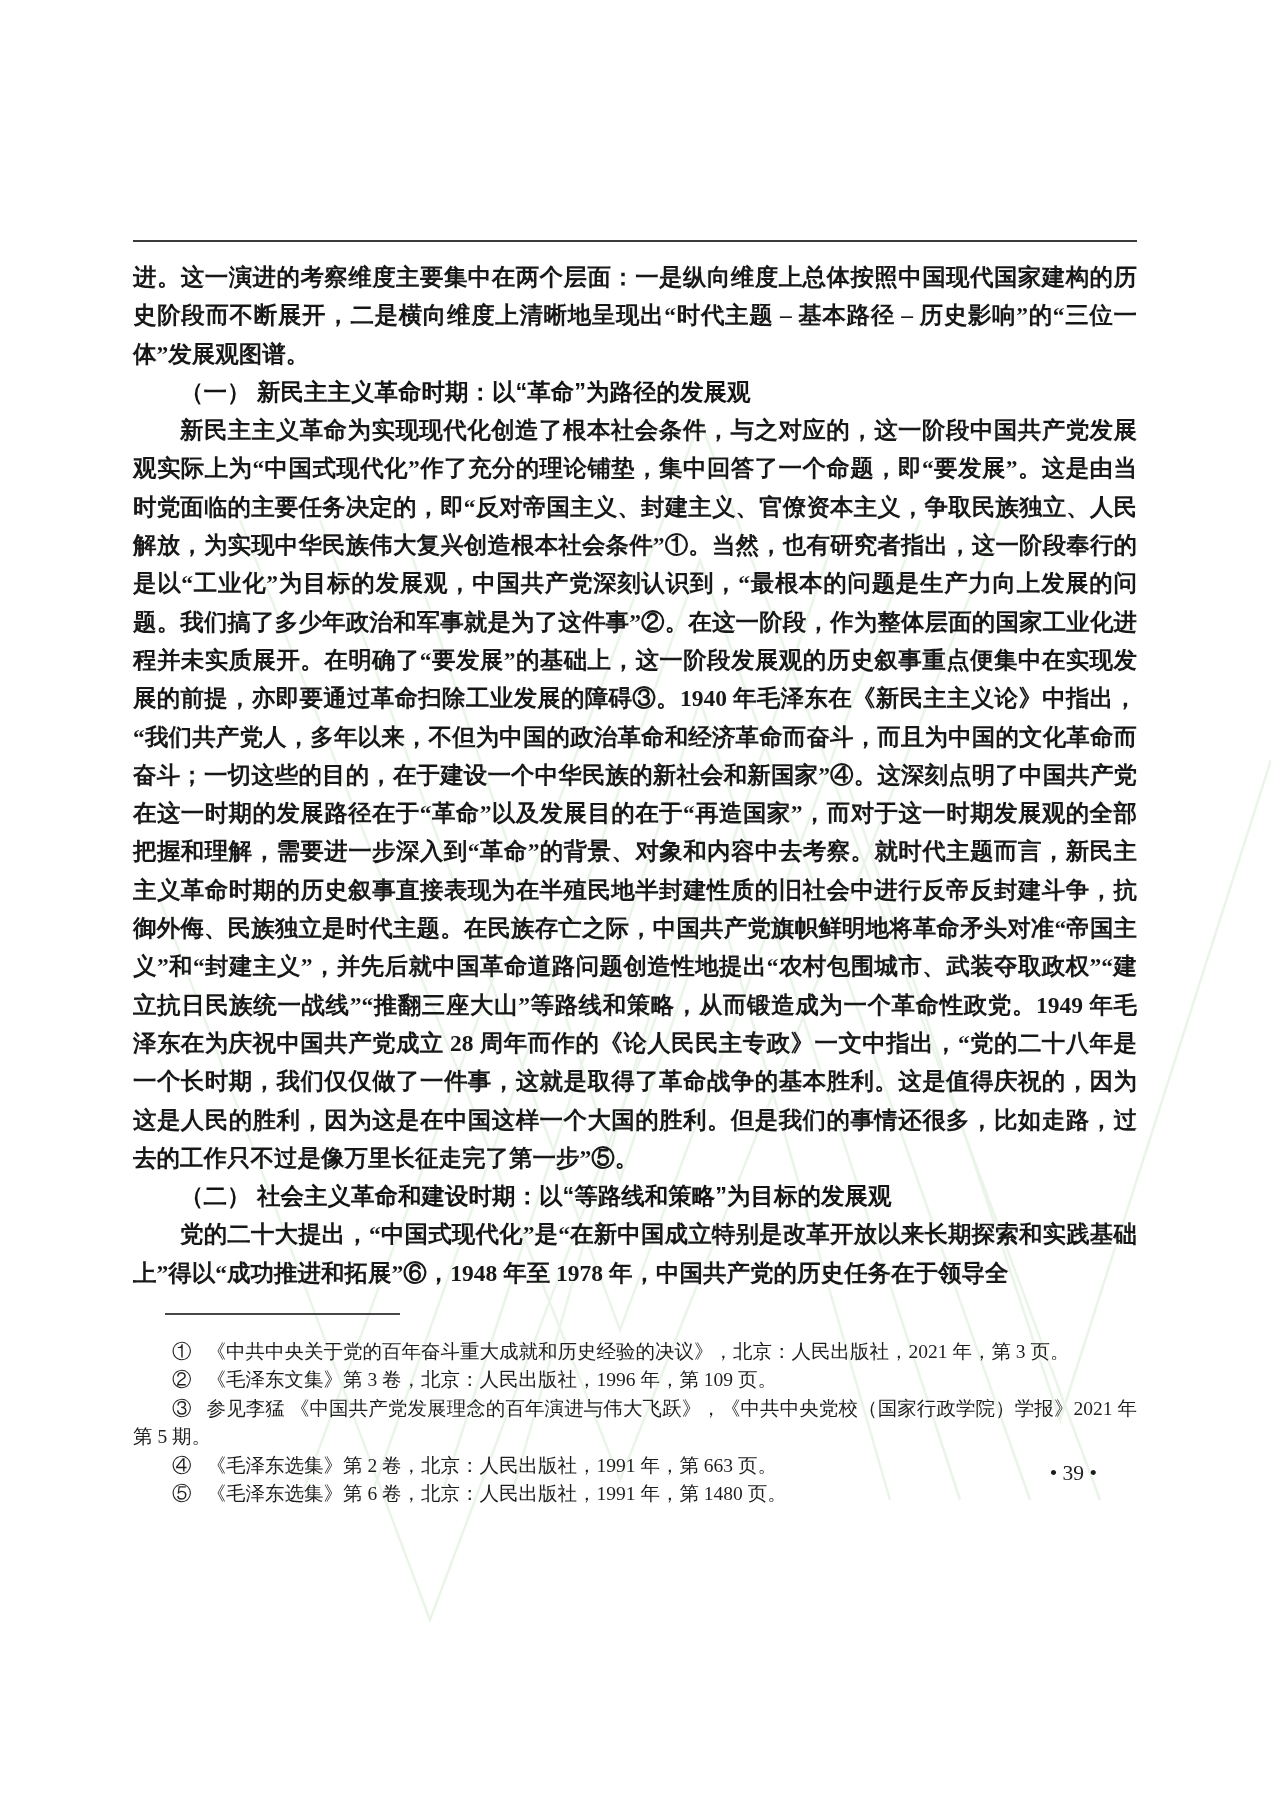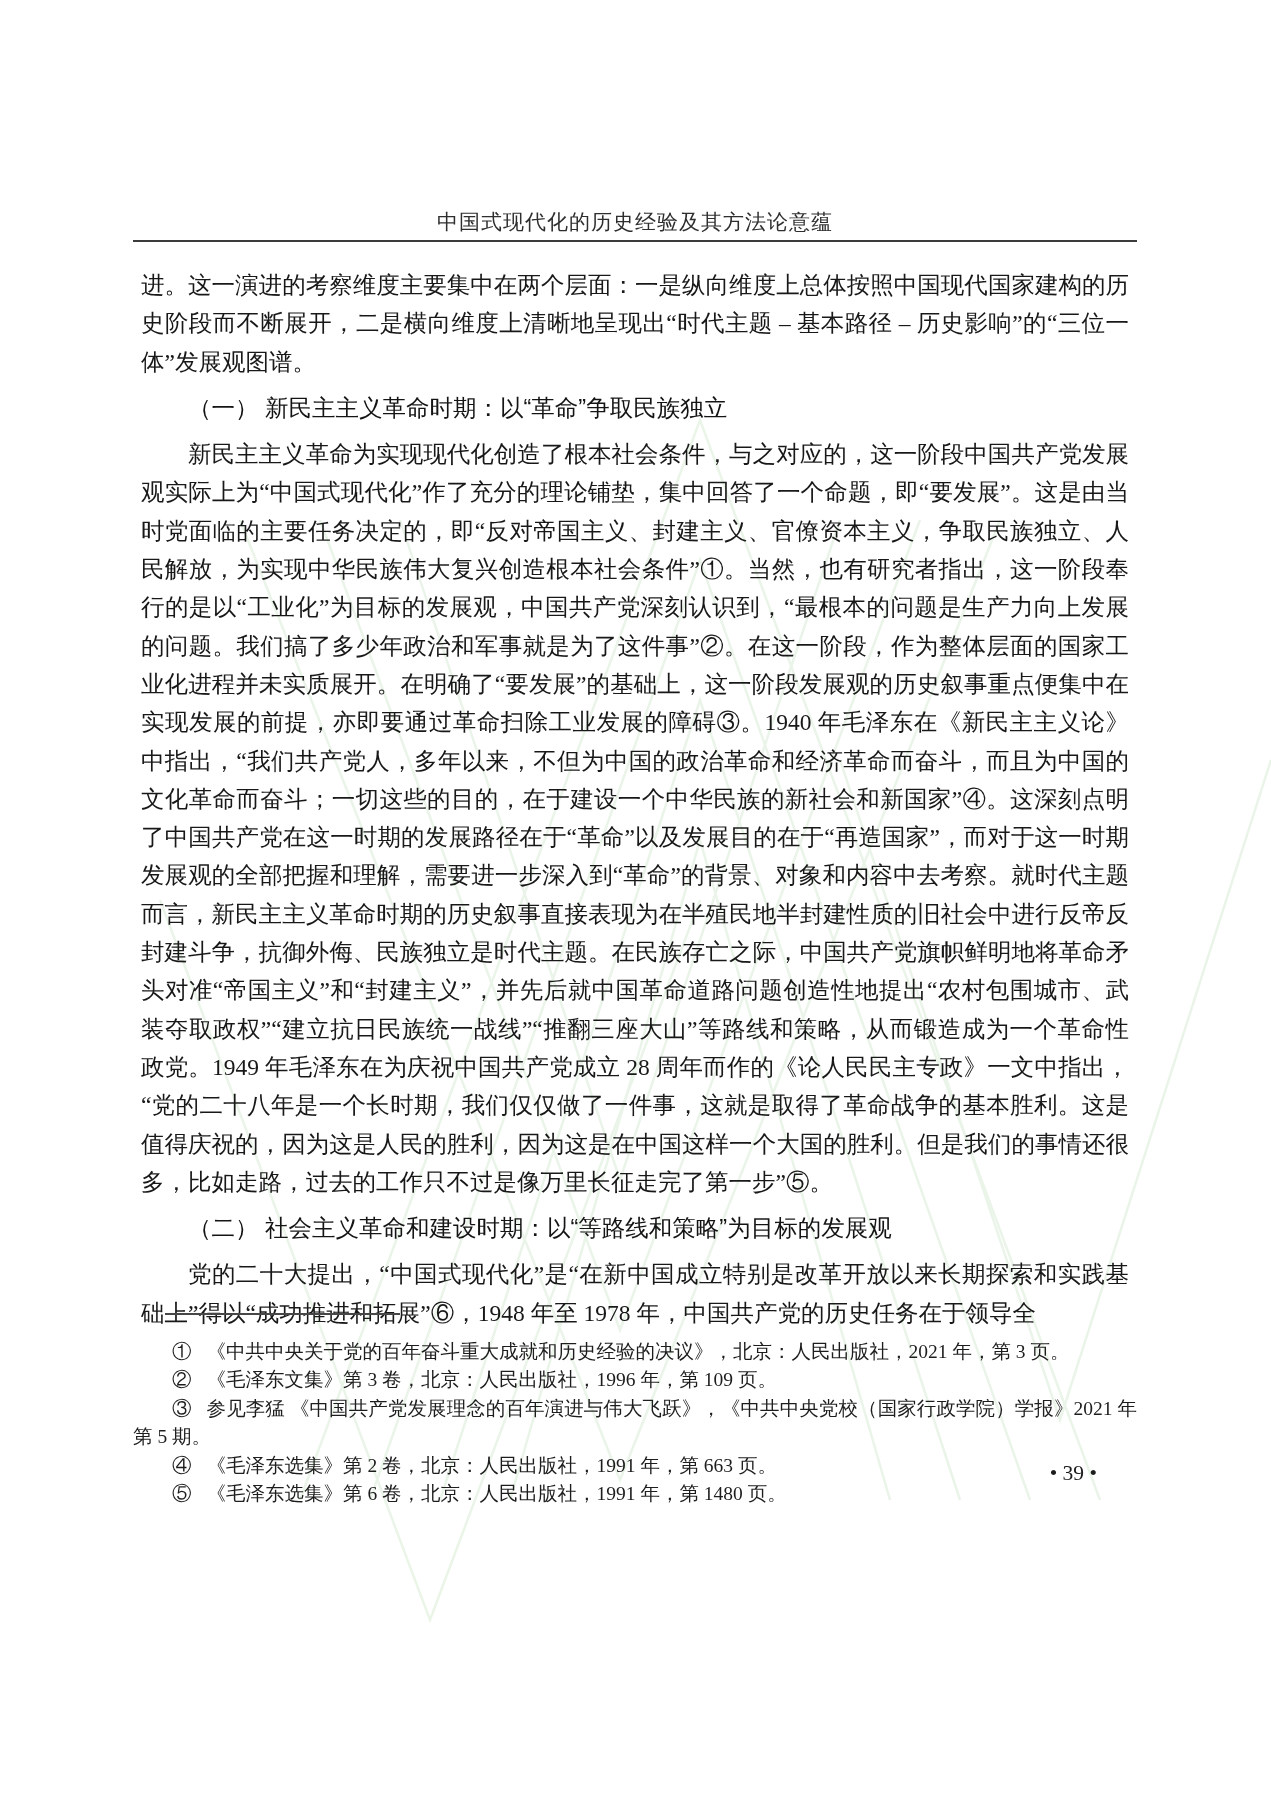--- a/index.html
+++ b/index.html
@@ -27,21 +27,21 @@
     position:absolute; top:240px; left:133px; width:1004px;
     border-top:2px solid #3b3b3b;
     z-index:1;
   }
   .body-text {
     position:absolute; top:258px; left:133px; width:1004px;
     font-size:23.5px; line-height:38.3px;
     text-align:justify;
     z-index:1;
   }
-  .body-text p { margin:8px; }
+  .body-text p { margin:0;font-weight:bold; }
   .body-text p.continuation { text-indent:0; }
   .body-text p.body { text-indent:2em; }
   .body-text p.heading {
     text-indent:2em;
     text-align:left;
     font-family:"Liberation Sans", sans-serif;
     color:#141414;
   }
   .footnote-rule {
     position:absolute; top:1313px; left:165px; width:235px;
@@ -77,29 +77,28 @@
       <path d="M440 1500 L700 700 L960 1500"></path>
       <path d="M510 1500 L700 840 L890 1500"></path>
       <path d="M240 520 L620 1480 L1000 520"></path>
       <path d="M320 520 L620 1330 L920 520"></path>
       <path d="M400 520 L620 1180 L840 520"></path>
       <path d="M160 900 L430 1620 L700 900"></path>
       <path d="M840 760 L1060 1420 L1271 760"></path>
     </g>
   </svg>
 
-  <div class="running-title">中国式现代化的历史经验及其方法论意蕴</div>
 
   <div class="header-rule"></div>
 
   <div class="body-text">
 
       <p class="continuation">进。这一演进的考察维度主要集中在两个层面：一是纵向维度上总体按照中国现代国家建构的历史阶段而不断展开，二是横向维度上清晰地呈现出“时代主题 – 基本路径 – 历史影响”的“三位一体”发展观图谱。</p>
 
-      <p class="heading">（一） 新民主主义革命时期：以“革命”争取民族独立</p>
+      <p class="heading">（一） 新民主主义革命时期：以“革命”为路径的发展观</p>
 
       <p class="body">新民主主义革命为实现现代化创造了根本社会条件，与之对应的，这一阶段中国共产党发展观实际上为“中国式现代化”作了充分的理论铺垫，集中回答了一个命题，即“要发展”。这是由当时党面临的主要任务决定的，即“反对帝国主义、封建主义、官僚资本主义，争取民族独立、人民解放，为实现中华民族伟大复兴创造根本社会条件”①。当然，也有研究者指出，这一阶段奉行的是以“工业化”为目标的发展观，中国共产党深刻认识到，“最根本的问题是生产力向上发展的问题。我们搞了多少年政治和军事就是为了这件事”②。在这一阶段，作为整体层面的国家工业化进程并未实质展开。在明确了“要发展”的基础上，这一阶段发展观的历史叙事重点便集中在实现发展的前提，亦即要通过革命扫除工业发展的障碍③。1940 年毛泽东在《新民主主义论》中指出，“我们共产党人，多年以来，不但为中国的政治革命和经济革命而奋斗，而且为中国的文化革命而奋斗；一切这些的目的，在于建设一个中华民族的新社会和新国家”④。这深刻点明了中国共产党在这一时期的发展路径在于“革命”以及发展目的在于“再造国家”，而对于这一时期发展观的全部把握和理解，需要进一步深入到“革命”的背景、对象和内容中去考察。就时代主题而言，新民主主义革命时期的历史叙事直接表现为在半殖民地半封建性质的旧社会中进行反帝反封建斗争，抗御外侮、民族独立是时代主题。在民族存亡之际，中国共产党旗帜鲜明地将革命矛头对准“帝国主义”和“封建主义”，并先后就中国革命道路问题创造性地提出“农村包围城市、武装夺取政权”“建立抗日民族统一战线”“推翻三座大山”等路线和策略，从而锻造成为一个革命性政党。1949 年毛泽东在为庆祝中国共产党成立 28 周年而作的《论人民民主专政》一文中指出，“党的二十八年是一个长时期，我们仅仅做了一件事，这就是取得了革命战争的基本胜利。这是值得庆祝的，因为这是人民的胜利，因为这是在中国这样一个大国的胜利。但是我们的事情还很多，比如走路，过去的工作只不过是像万里长征走完了第一步”⑤。</p>
 
       <p class="heading">（二） 社会主义革命和建设时期：以“等路线和策略”为目标的发展观</p>
 
       <p class="body">党的二十大提出，“中国式现代化”是“在新中国成立特别是改革开放以来长期探索和实践基础上”得以“成功推进和拓展”⑥，1948 年至 1978 年，中国共产党的历史任务在于领导全</p>
     </div>
 
   <div class="footnote-rule"></div>
 

